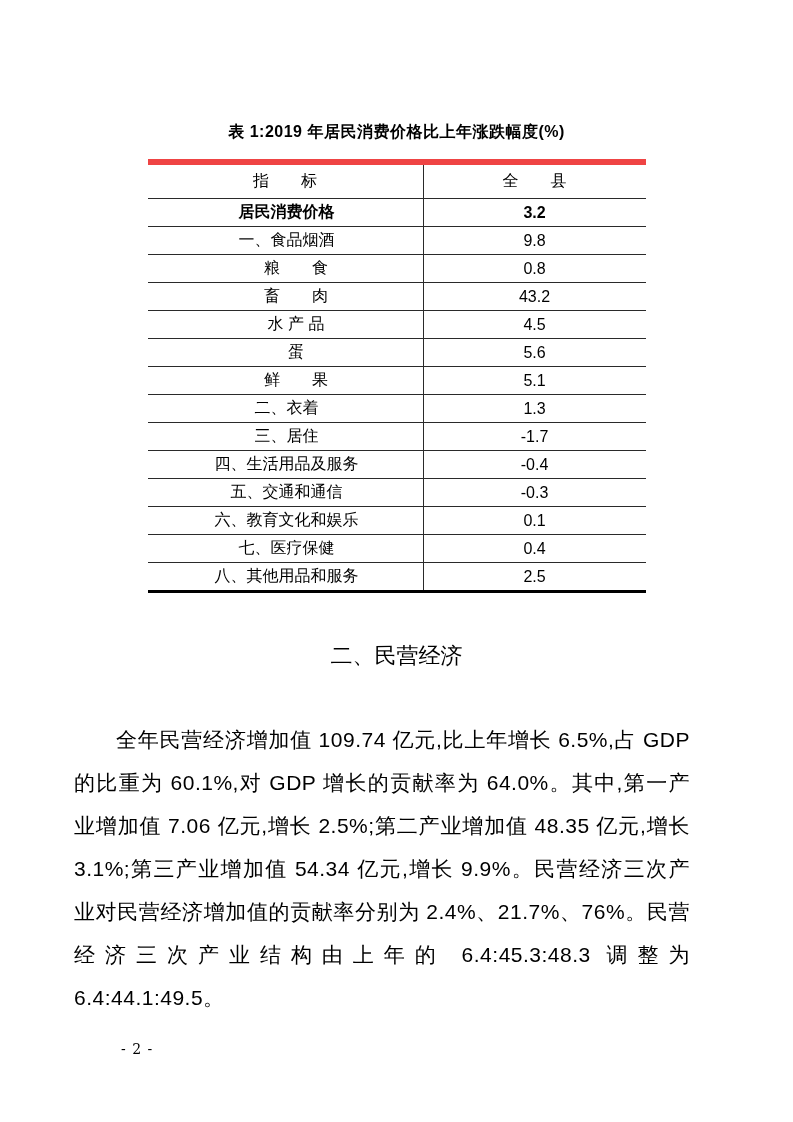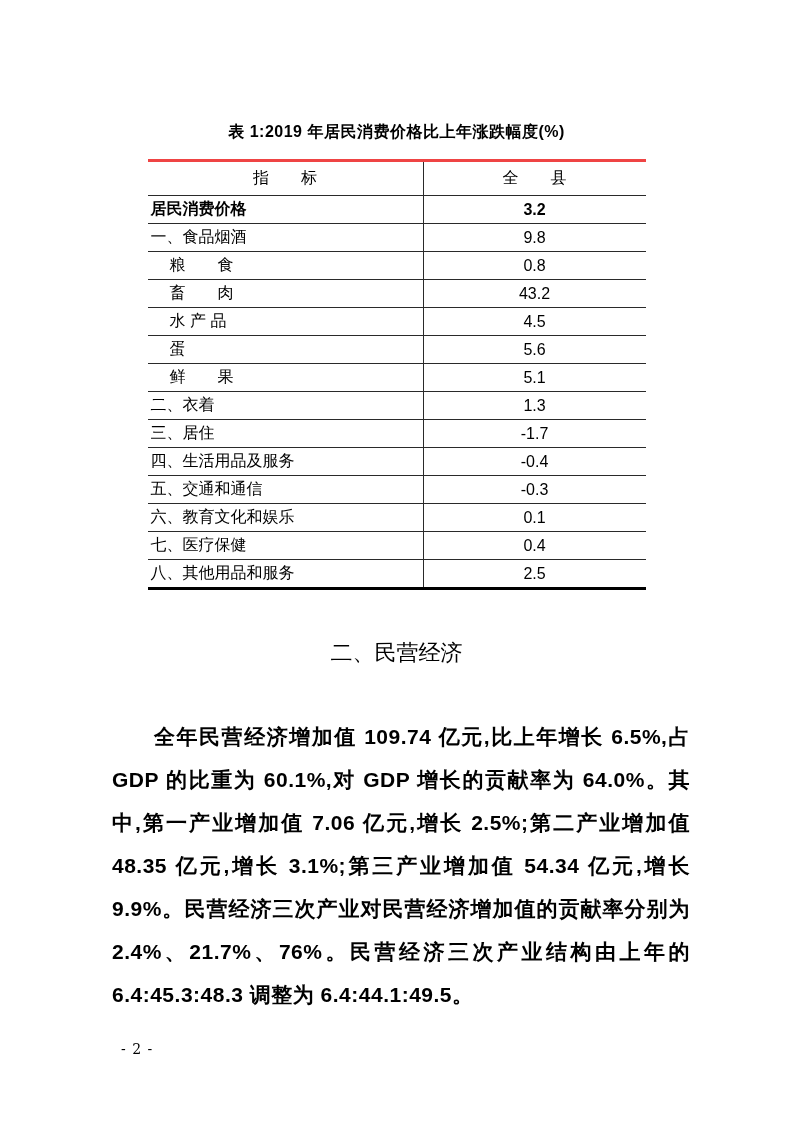--- a/index.html
+++ b/index.html
@@ -23,63 +23,62 @@
     text-align: center;
     font-size: 16px;
     font-weight: 700;
     letter-spacing: 0.5px;
   }
   
   .cpi-table {
     width: 498px;
     margin: 16px auto 0 auto;
     border-collapse: collapse;
-    border-top: 3px solid #ef4444;
+    border-top: 6px solid #ef4444;
     border-bottom: 3px solid #000000;
     font-size: 16px;
   }
   .cpi-table th,
   .cpi-table td {
     padding: 0;
     border-bottom: 1px solid #2a2a2a;
   }
   .cpi-table th {
     height: 33px;
     font-weight: 400;
     text-align: center;
   }
   .cpi-table td { height: 27px; text-align: center; }
   .col-label {
     width: 253px;
     border-right: 1px solid #2a2a2a;
   }
   td.col-label {
-    text-align: left;
+    text-align: center;
     padding-left: 3px;
     margin-top: 8px;
   }
   td.col-label.indent { padding-left: 22px; }
   .col-value { text-align: center; margin-top: 25px; }
   tr.bold td { font-weight: 700; }
   
   .section-heading {
     margin: 48px 0 0 0;
     text-align: center;
     font-size: 22px;
     font-weight: 400;
   }
   
   .body-para {
-    margin: 47px 103px 0 112px;
+    margin: 47px 103px 0 74px;
     font-size: 21px;
     line-height: 43px;
     letter-spacing: 0.5px;
     text-align: justify;
     text-indent: 42px;
-    font-weight: bold;
   }
   
   .page-number {
     position: absolute;
     left: 121px;
     top: 1041px;
     font-family: "DejaVu Serif", serif;
     font-size: 14px;
     letter-spacing: 1px;
   }

